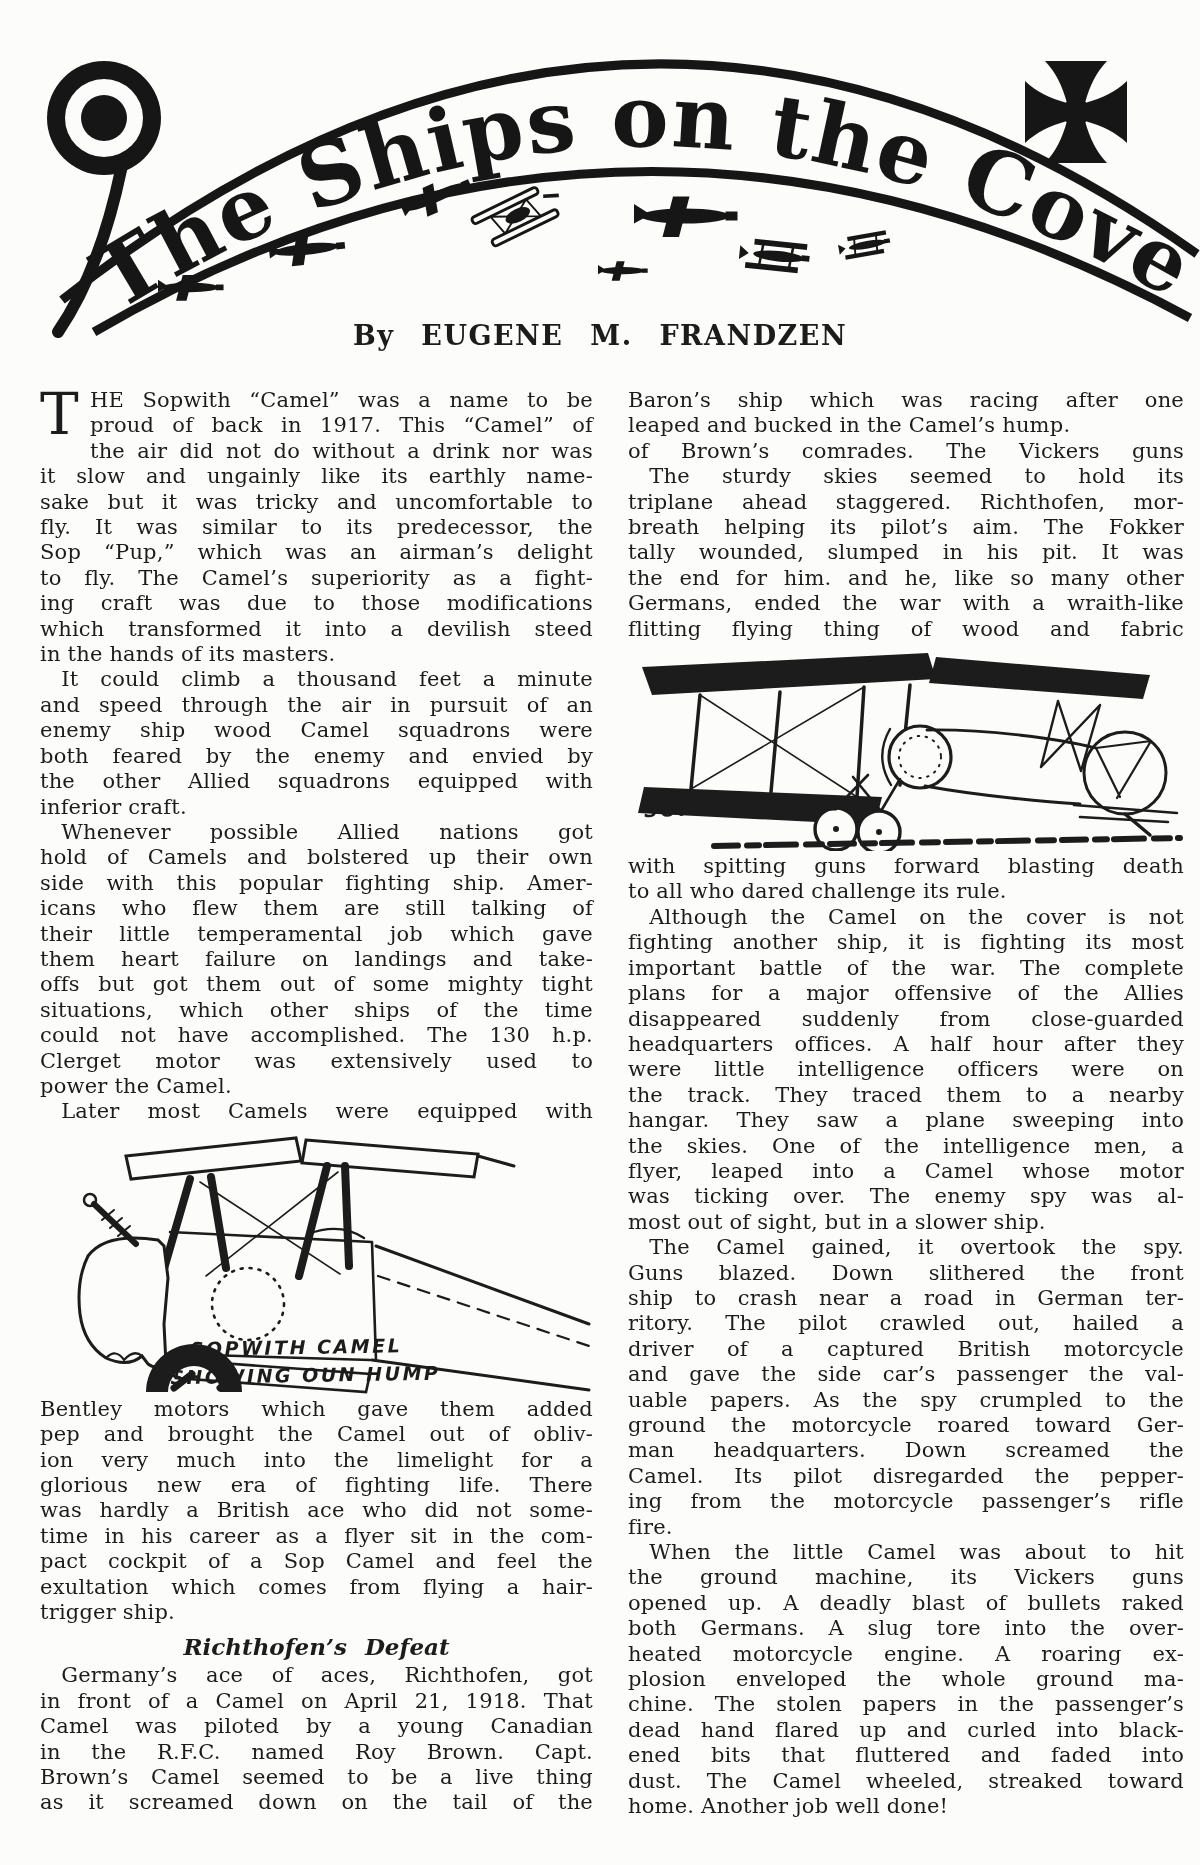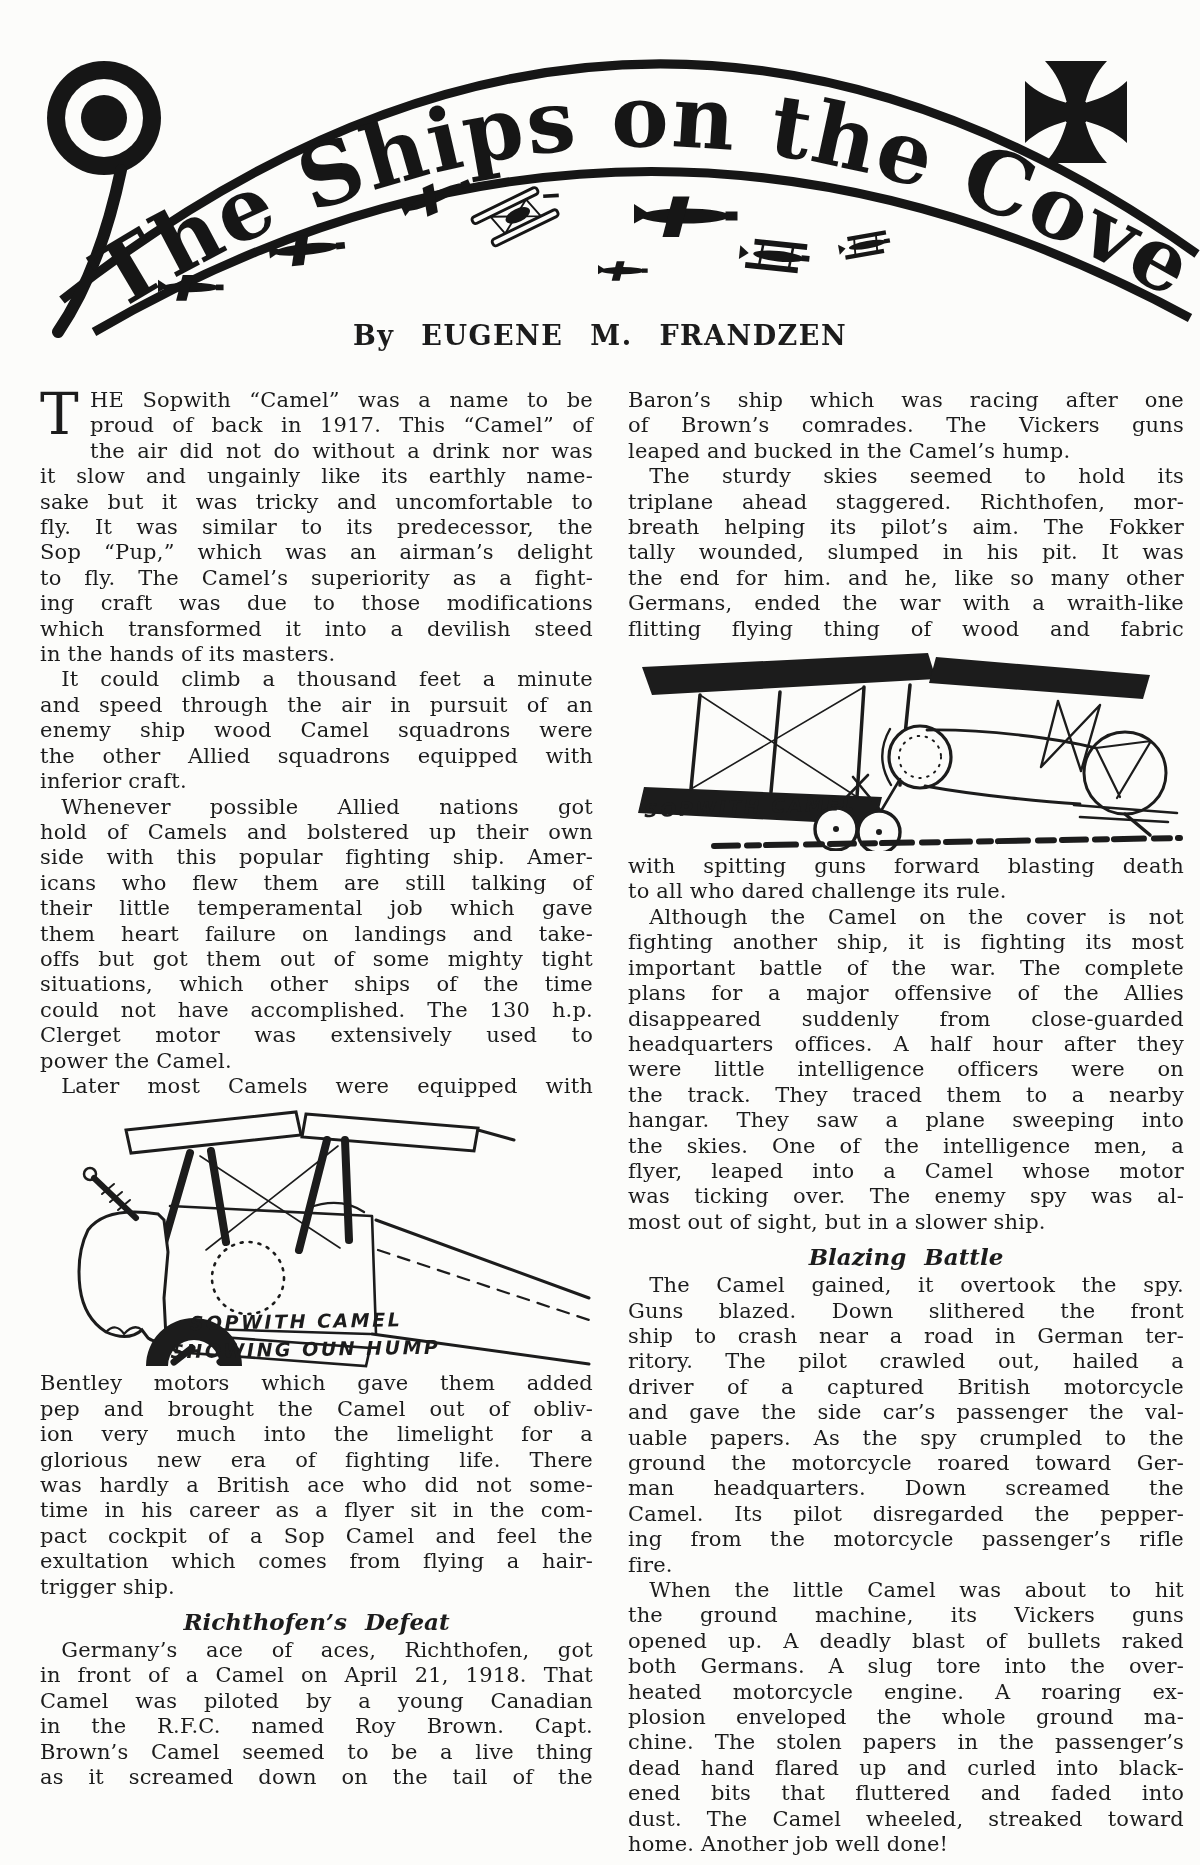--- a/index.html
+++ b/index.html
@@ -127,20 +127,21 @@
           <div class="tline">to fly.  The Camel’s superiority as a fight-</div>
           <div class="tline">ing craft was due to those modifications</div>
           <div class="tline">which transformed it into a devilish steed</div>
           <div class="tline end">in the hands of its masters.</div>
         </div>
     </div>
     <div class="para">
         <div class="tline"> It could climb a thousand feet a minute</div>
         <div class="tline">and speed through the air in pursuit of an</div>
         <div class="tline">enemy ship wood Camel squadrons were</div>
+        <div class="tline">both feared by the enemy and envied by</div>
         <div class="tline">the other Allied squadrons equipped with</div>
         <div class="tline end">inferior craft.</div>
       </div>
     <div class="para">
         <div class="tline"> Whenever possible Allied nations got</div>
         <div class="tline">hold of Camels and bolstered up their own</div>
         <div class="tline">side with this popular fighting ship.  Amer-</div>
         <div class="tline">icans who flew them are still talking of</div>
         <div class="tline">their little temperamental job which gave</div>
         <div class="tline">them heart failure on landings and take-</div>
@@ -202,22 +203,22 @@
         <div class="tline">Camel was piloted by a young Canadian</div>
         <div class="tline">in the R.F.C. named Roy Brown.   Capt.</div>
         <div class="tline">Brown’s Camel seemed to be a live thing</div>
         <div class="tline">as it screamed down on the tail of the</div>
       </div>
   </div>
 
   <div class="col col-right">
     <div class="para">
         <div class="tline">Baron’s ship which was racing after one</div>
+        <div class="tline end">leaped and bucked in the Camel’s hump.</div>
         <div class="tline">of Brown’s comrades.  The Vickers guns</div>
-        <div class="tline end">leaped and bucked in the Camel’s hump.</div>
       </div>
     <div class="para">
         <div class="tline"> The sturdy skies seemed to hold its</div>
         <div class="tline">triplane ahead staggered.  Richthofen, mor-</div>
         <div class="tline">breath helping its pilot’s aim.  The Fokker</div>
         <div class="tline">tally wounded, slumped in his pit.  It was</div>
         <div class="tline">the end for him. and he, like so many other</div>
         <div class="tline">Germans, ended the war with a wraith-like</div>
         <div class="tline">flitting flying thing of wood and fabric</div>
       </div>
@@ -265,21 +266,20 @@
         <div class="tline">disappeared suddenly from close-guarded</div>
         <div class="tline">headquarters offices. A half hour after they</div>
         <div class="tline">were little intelligence officers were on</div>
         <div class="tline">the track.  They traced them to a nearby</div>
         <div class="tline">hangar.  They saw a plane sweeping into</div>
         <div class="tline">the skies.  One of the intelligence men, a</div>
         <div class="tline">flyer, leaped into a Camel whose motor</div>
         <div class="tline">was ticking over.  The enemy spy was al-</div>
         <div class="tline end">most out of sight, but in a slower ship.</div>
       </div>
-    <h3 class="subhead">Blazing Battle</h3>
     <div class="para">
         <div class="tline"> The Camel gained, it overtook the spy.</div>
         <div class="tline">Guns blazed.  Down slithered the front</div>
         <div class="tline">ship to crash near a road in German ter-</div>
         <div class="tline">ritory.  The pilot crawled out, hailed a</div>
         <div class="tline">driver of a captured British motorcycle</div>
         <div class="tline">and gave the side car’s passenger the val-</div>
         <div class="tline">uable papers.  As the spy crumpled to the</div>
         <div class="tline">ground the motorcycle roared toward Ger-</div>
         <div class="tline">man headquarters.  Down screamed the</div>

